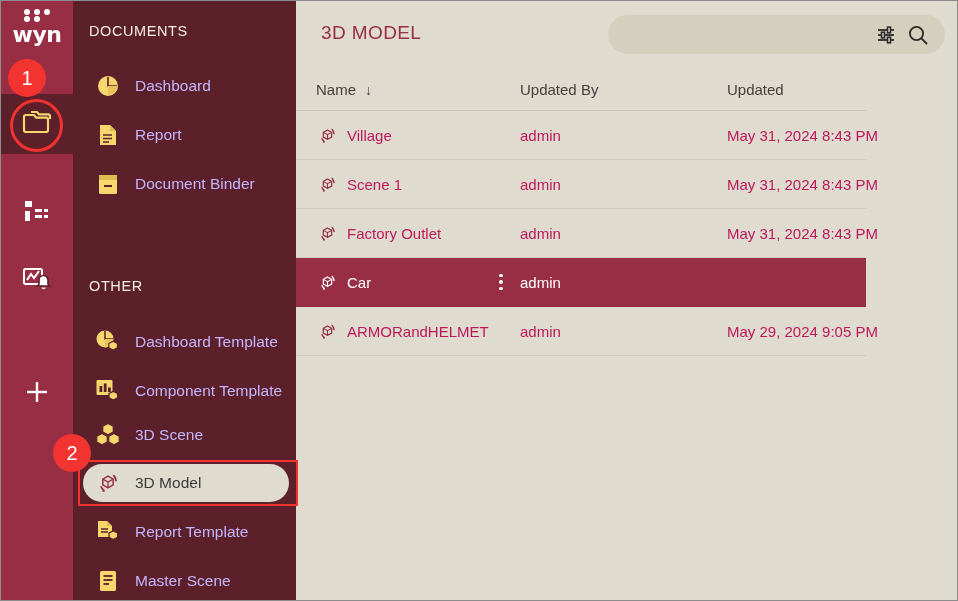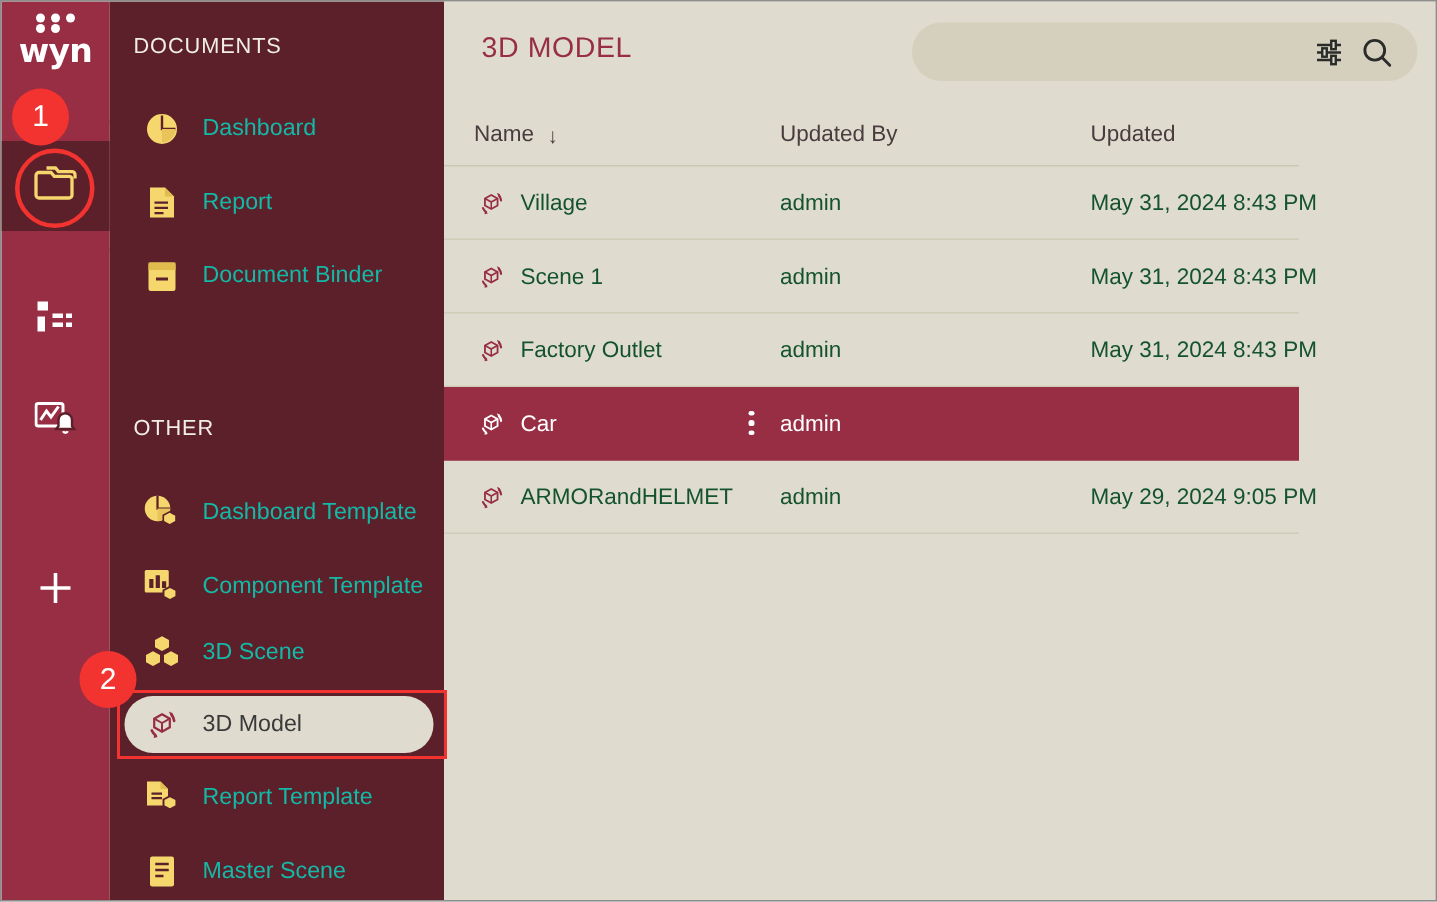--- a/index.html
+++ b/index.html
@@ -138,21 +138,21 @@
   }
   .nav-item .ico {
     width: 30px;
     height: 28px;
     display: flex;
     align-items: center;
     justify-content: center;
     flex: 0 0 30px;
   }
   .nav-item .lbl {
-    color: #14b8a6;
+    color: #c4b5fd;
     font-size: 15.5px;
     margin-left: 12px;
     white-space: nowrap;
   }
   .nav-item.active { background: #dfdccf; }
   .nav-item.active .lbl { color: #3a3a3a; }
 
   
   #main {
     position: absolute;
@@ -225,21 +225,21 @@
     font-size: 15px;
   }
   .head .sort-arrow { margin-left: 9px; font-size: 14px; color: #4a3b3e; }
 
   .row .r-ico {
     width: 22px; height: 22px;
     display: flex; align-items: center; justify-content: center;
     margin-right: 9px;
   }
   .row .r-name, .row .r-by, .row .r-upd {
-    color: #14532d;
+    color: #be185d;
     font-size: 15px;
     white-space: nowrap;
   }
   .row.selected { background: #982e44; border-bottom: 1px solid #982e44; }
   .row.selected .r-name,
   .row.selected .r-by,
   .row.selected .r-upd { color: #ffffff; }
   .kebab {
     position: absolute;
     left: 197px;

